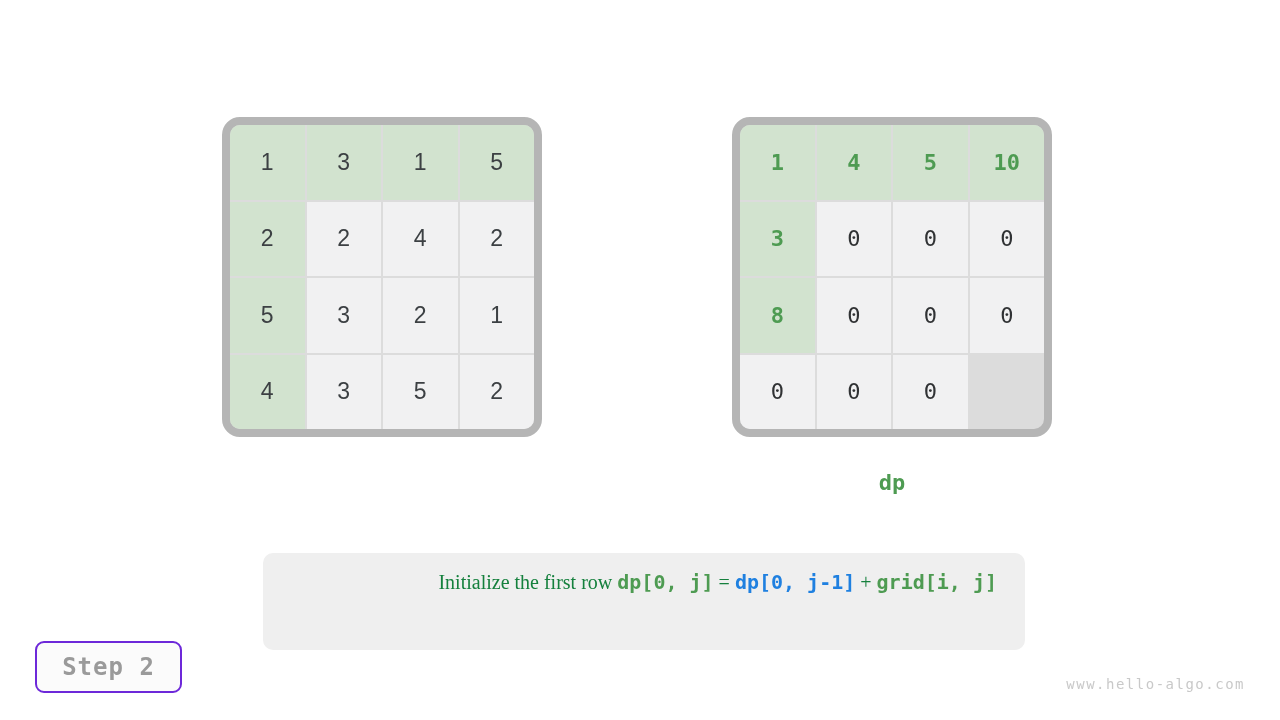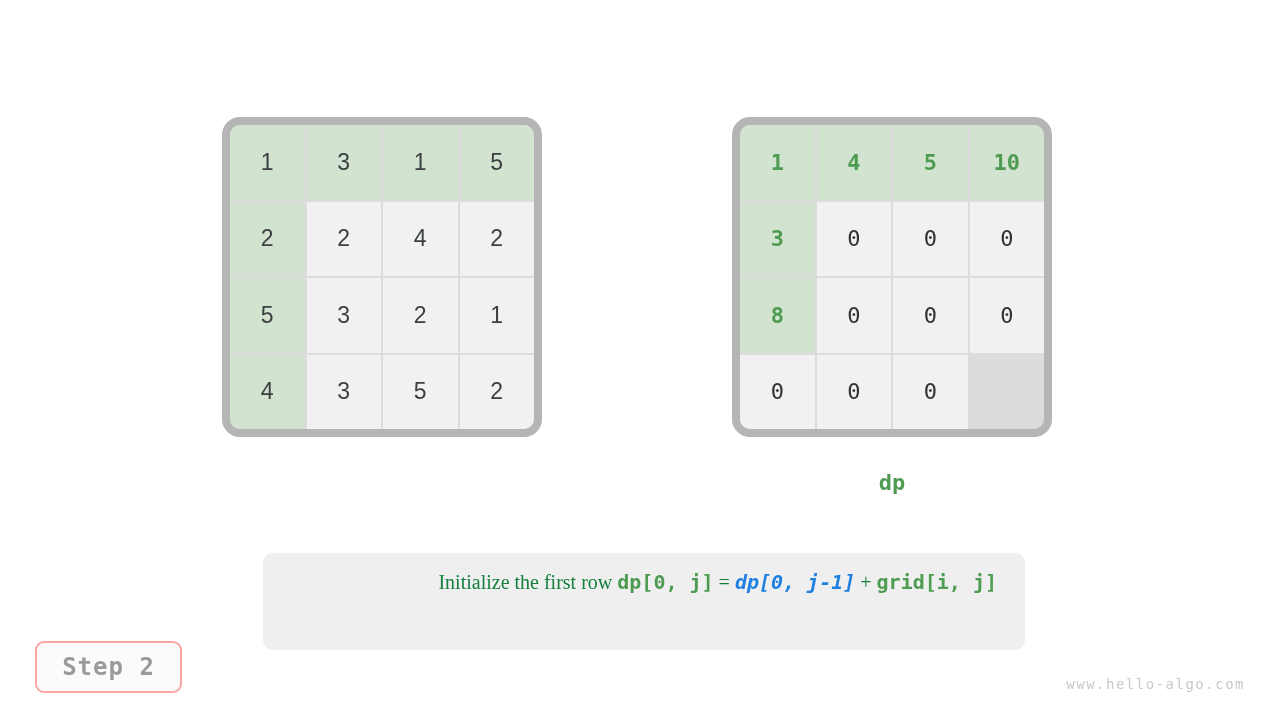--- a/index.html
+++ b/index.html
@@ -80,30 +80,30 @@
     color: #3c4043;
   }
   .seg-plain { color: #15803d; font-family: Liberation Serif, serif; }
   .seg-green-code, .seg-blue-code {
     font-family: "DejaVu Sans Mono", monospace;
     font-weight: bold;
     font-size: 20px;
     margin-top: 12px;
   }
   .seg-green-code { color: #4e9b52; }
-  .seg-blue-code  { color: #1f80e0; font-style: italic; }
+  .seg-blue-code  { color: #1f80e0; }
 
   
   .step-badge {
     position: absolute;
     left: 35px; top: 641px;
     width: 147px; height: 52px;
     box-sizing: border-box;
     background: #fbfbfb;
-    border: 2px solid #fca5a5;
+    border: 2px solid #6d28d9;
     border-radius: 9px;
     display: flex; align-items: center; justify-content: center;
     font-family: "DejaVu Sans Mono", monospace;
     font-weight: bold;
     font-size: 24px;
     color: #9a9a9a;
     letter-spacing: 1px;
   }
 
   

